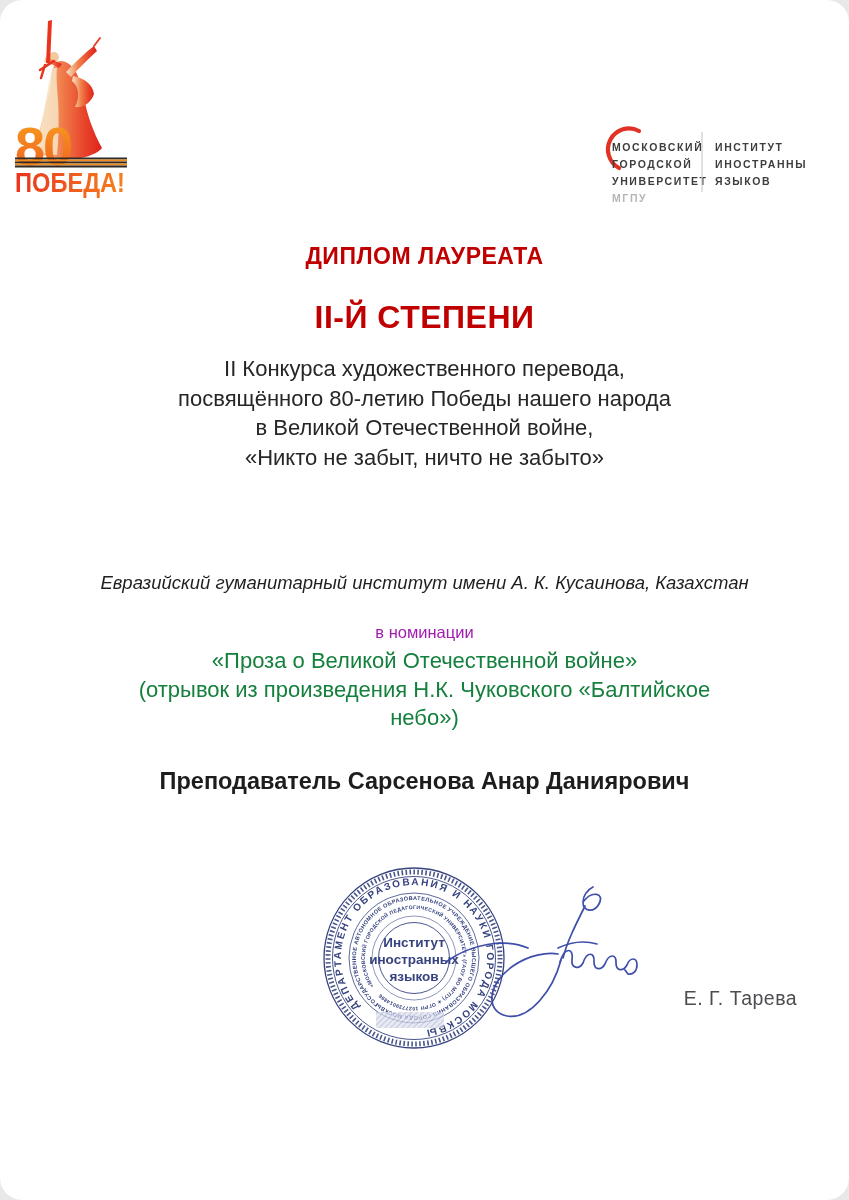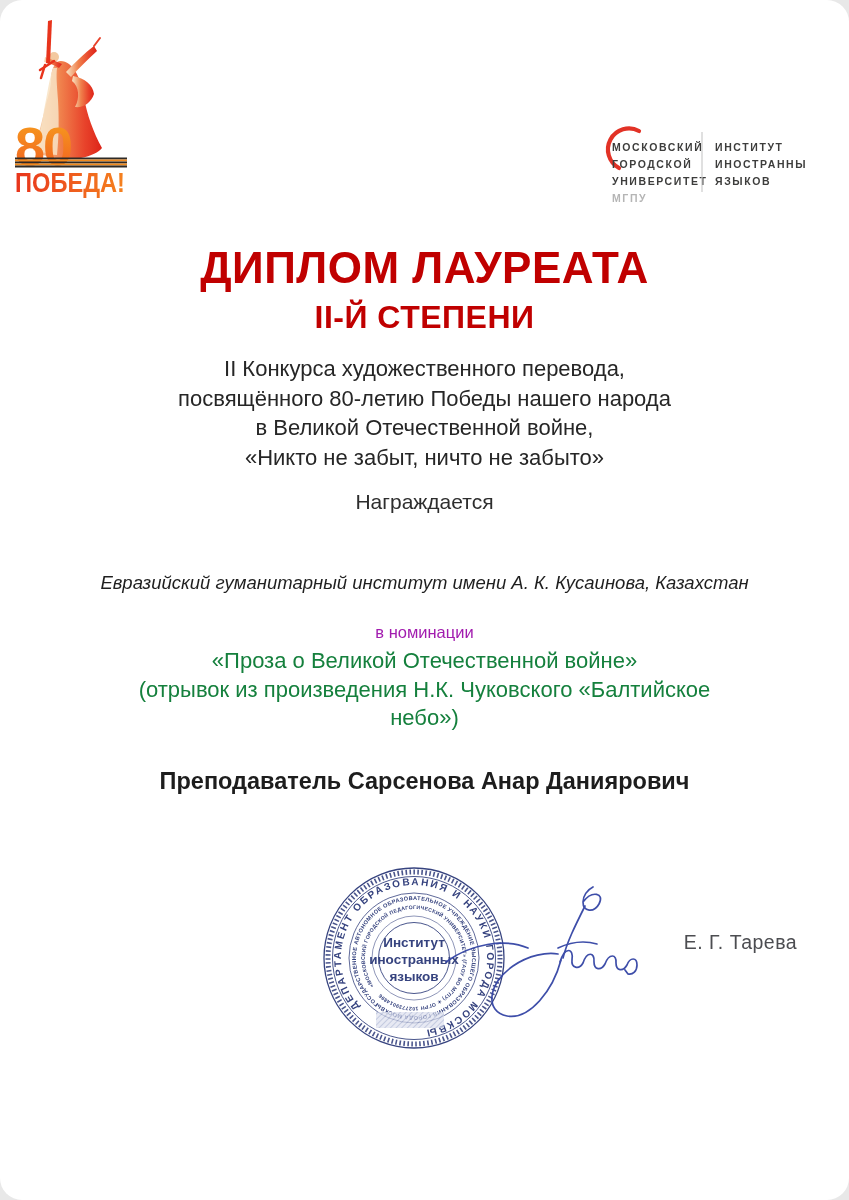--- a/index.html
+++ b/index.html
@@ -1,32 +1,32 @@
 <!DOCTYPE html>
 <html><head>
 <meta charset="utf-8">
 <style>
   html,body{margin:0;padding:0;background:#e8e8e8;}
   .page{
     position:relative;width:849px;height:1200px;margin:0 auto;background:#ffffff;
     font-family:"Liberation Sans", sans-serif;color:#262626;overflow:hidden;border-radius:22px;
   }
   .abs{position:absolute;left:0;width:100%;text-align:center;}
-  .title{top:243px;font-size:44px;font-weight:700;color:#C00000;letter-spacing:.5px;}
+  .title{top:243px;font-size:23px;font-weight:700;color:#C00000;letter-spacing:.5px;}
   .degree{top:299px;font-size:32px;font-weight:700;color:#C00000;letter-spacing:.5px;}
   .competition{top:354px;font-size:22px;line-height:29.5px;white-space:pre-line;color:#262626;}
   .awarded{top:490px;font-size:21px;color:#2e2e2e;}
   .recipient{top:531px;font-size:24px;font-weight:700;color:#1d1d1d;}
   .institution{top:572px;font-size:18.5px;font-style:italic;color:#1f1f1f;}
   .nom-label{top:623px;font-size:16.5px;color:#a21caf;}
   .nomination{top:647px;font-size:22px;line-height:28.5px;white-space:pre-line;color:#15803d;}
   .teacher{top:768px;font-size:23.5px;font-weight:700;color:#1d1d1d;}
   .director{position:absolute;left:56px;top:929px;width:214px;font-size:20.5px;line-height:25.5px;
     color:#55565A;text-align:center;white-space:pre-line;}
-  .signer{position:absolute;left:678px;top:931px;width:125px;font-size:19.5px;color:#4C4D51;
+  .signer{position:absolute;left:678px;top:987px;width:125px;font-size:19.5px;color:#4C4D51;
     text-align:center;letter-spacing:.5px;}
   .victory-logo{position:absolute;left:13px;top:8px;width:123px;height:190px;}
   .uni-logo{position:absolute;left:594px;top:118px;width:212px;height:92px;}
   .stamp{position:absolute;left:318px;top:862px;width:192px;height:192px;}
   .signature{position:absolute;left:425px;top:878px;width:225px;height:155px;}
   
   .ut{font-family:"Liberation Sans",sans-serif;font-size:10.5px;font-weight:700;fill:#3D3D3C;letter-spacing:1.6px;}
   .ut-light{fill:#B5B5B5;}
   .v80{font-family:"Liberation Sans",sans-serif;font-size:54px;font-weight:800;letter-spacing:-2px;}
   .vword{font-family:"Liberation Sans",sans-serif;font-size:28px;font-weight:800;}
@@ -92,21 +92,20 @@
     <text class="ut" x="121" y="50">ИНОСТРАННЫХ</text>
     <text class="ut" x="121" y="67">ЯЗЫКОВ</text>
   </svg>
 
   <div class="abs title">ДИПЛОМ ЛАУРЕАТА</div>
   <div class="abs degree">II-Й СТЕПЕНИ</div>
   <div class="abs competition">II Конкурса художественного перевода,
 посвящённого 80-летию Победы нашего народа
 в Великой Отечественной войне,
 «Никто не забыт, ничто не забыто»</div>
-  <div class="abs awarded">Награждается</div>
   <div class="abs institution">Евразийский гуманитарный институт имени А. К. Кусаинова, Казахстан</div>
   <div class="abs nom-label">в номинации</div>
   <div class="abs nomination">«Проза о Великой Отечественной войне»
 (отрывок из произведения Н.К. Чуковского «Балтийское
 небо»)</div>
   <div class="abs teacher">Преподаватель Сарсенова Анар Даниярович</div>
 
 
   <svg class="stamp" viewBox="0 0 192 192" aria-hidden="true">
     <defs>

